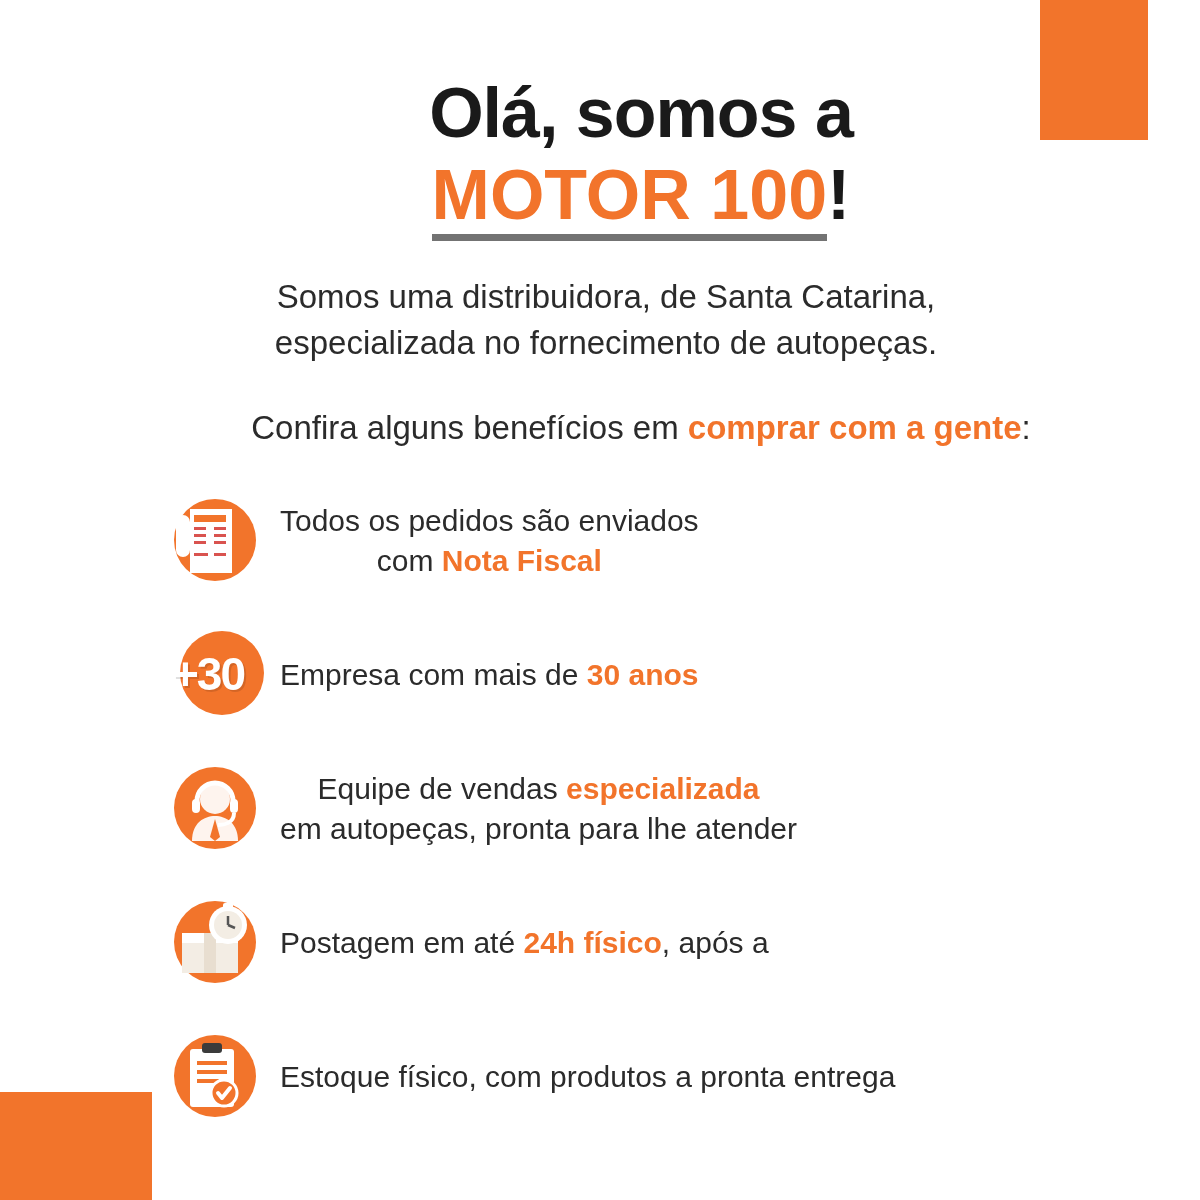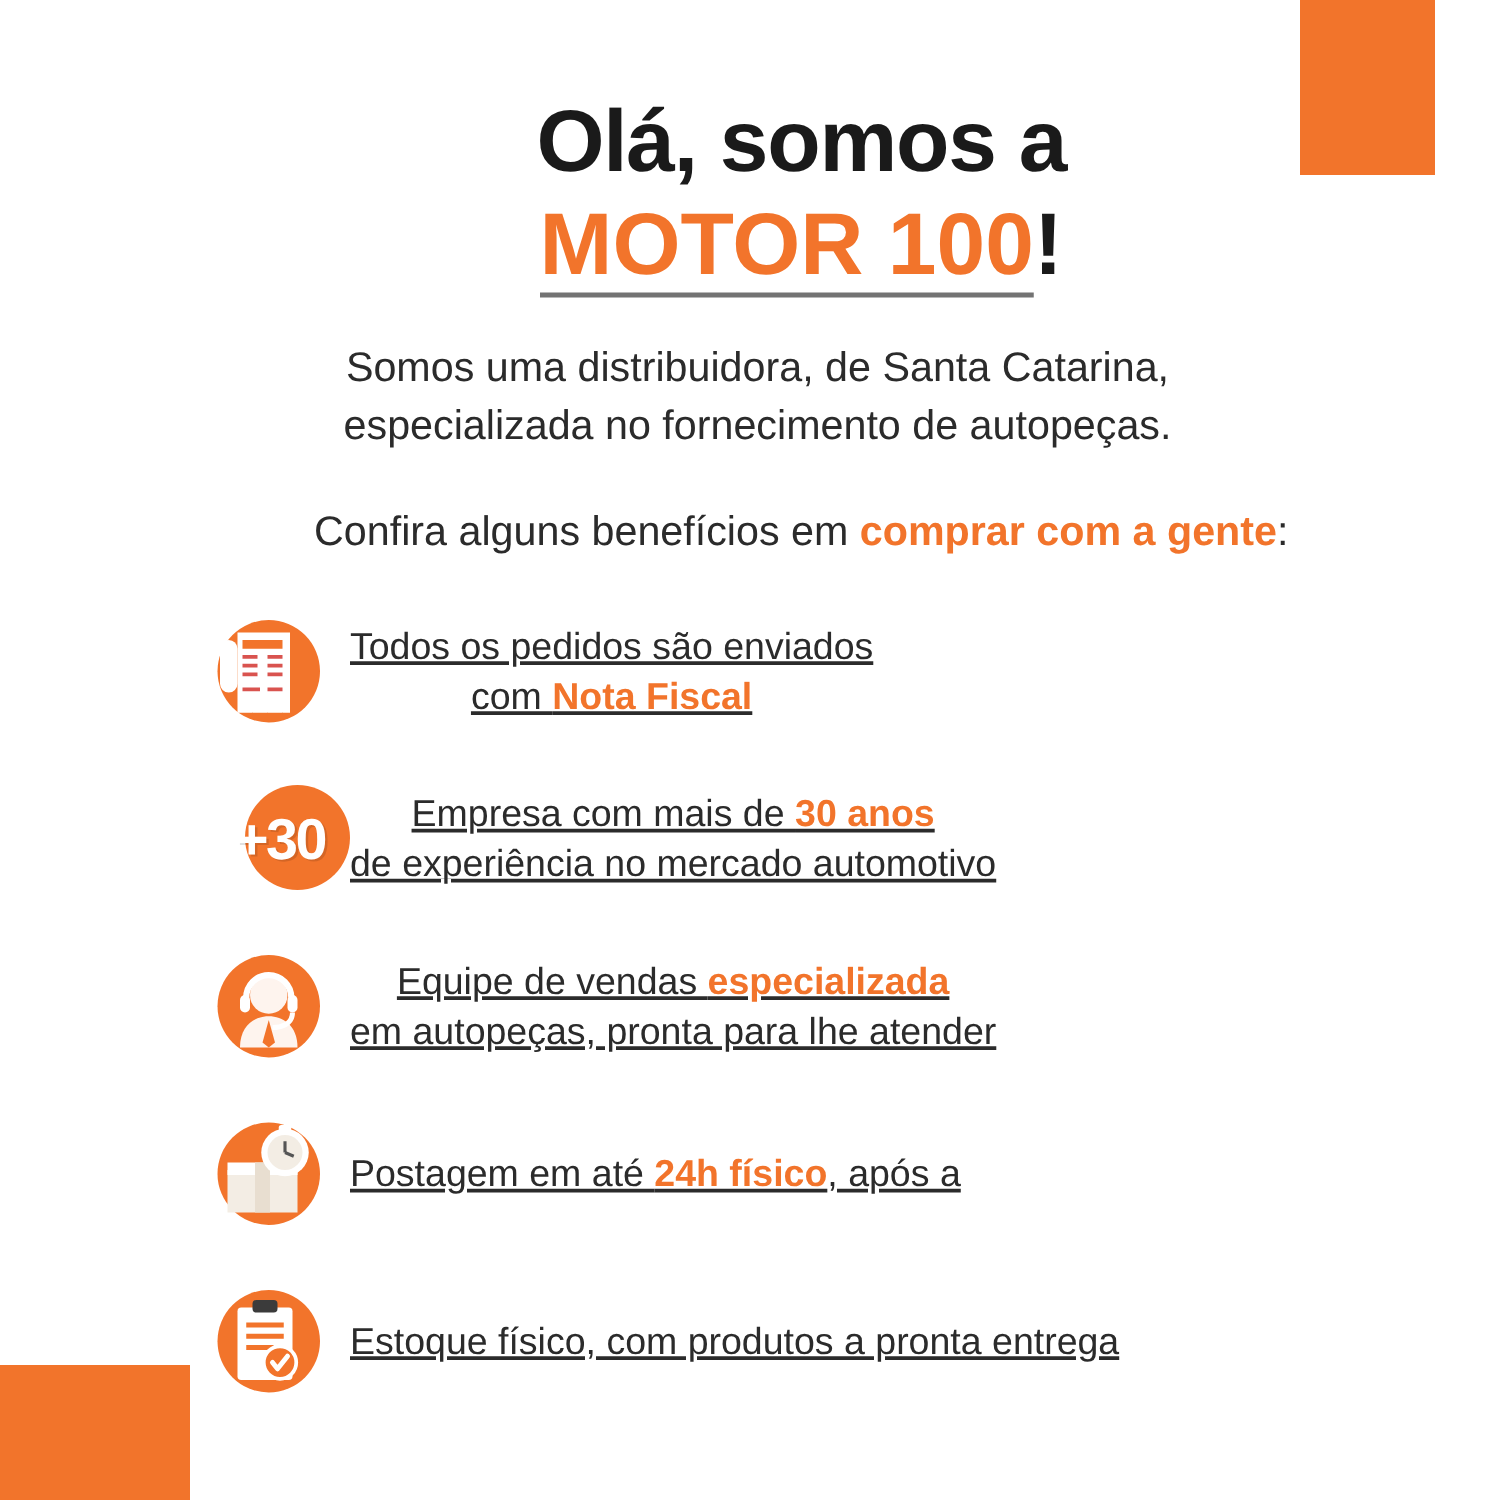--- a/index.html
+++ b/index.html
@@ -52,21 +52,21 @@
   }
   .headline-line2 {
     margin-top: 6px;
     font-size: 70px;
     font-weight: bold;
     color: #1a1a1a;
     letter-spacing: 0px;
   }
   .brand {
     color: #F2742B;
-    border-bottom: 4px solid #737373;
+    border-bottom: 7px solid #737373;
     padding-bottom: 4px;
     display: inline-block;
     line-height: 1.0;
   }
   .bang {
     color: #1a1a1a;
   }
 
   .intro {
     font-size: 33px;
@@ -100,36 +100,35 @@
   .benefit-icon {
     flex: 0 0 96px;
     width: 96px;
     height: 96px;
     position: relative;
   }
   .benefit-text {
     font-size: 30px;
     color: #2b2b2b;
     line-height: 1.35;
-    text-decoration: underline;
   }
 
   
   .circle {
     position: absolute;
     left: 8px;
     top: 6px;
     width: 82px;
     height: 82px;
     border-radius: 50%;
     background: #F2742B;
   }
   .badge-30 {
     position: absolute;
-    left: 16px;
+    left: 0;
     top: 4px;
     width: 96px;
     height: 86px;
     display: flex;
     align-items: center;
     justify-content: center;
   }
   .badge-30 .circ {
     position: absolute;
     left: 14px;
@@ -206,21 +205,20 @@
 
     <div class="benefit">
       <div class="benefit-icon">
         <div class="badge-30">
           <div class="circ"></div>
           <span class="txt">+30</span>
         </div>
       </div>
       <div class="benefit-text">
         <span>Empresa com mais de </span><span class="accent">30 anos</span><br>
-        <span>de experiência no mercado automotivo</span>
       </div>
     </div>
 
     <div class="benefit">
       <div class="benefit-icon">
         <div class="circle"></div>
         <svg class="icon-svg" width="96" height="96" viewBox="0 0 96 96">
           <circle cx="49" cy="38" r="15" fill="#ffffff" opacity="0.92"></circle>
           <path d="M26 80 C26 62 38 55 49 55 C60 55 72 62 72 80 Z" fill="#ffffff" opacity="0.92"></path>
           <path d="M31 40 a18 18 0 0 1 36 0" stroke="#ffffff" stroke-width="5" fill="none"></path>

